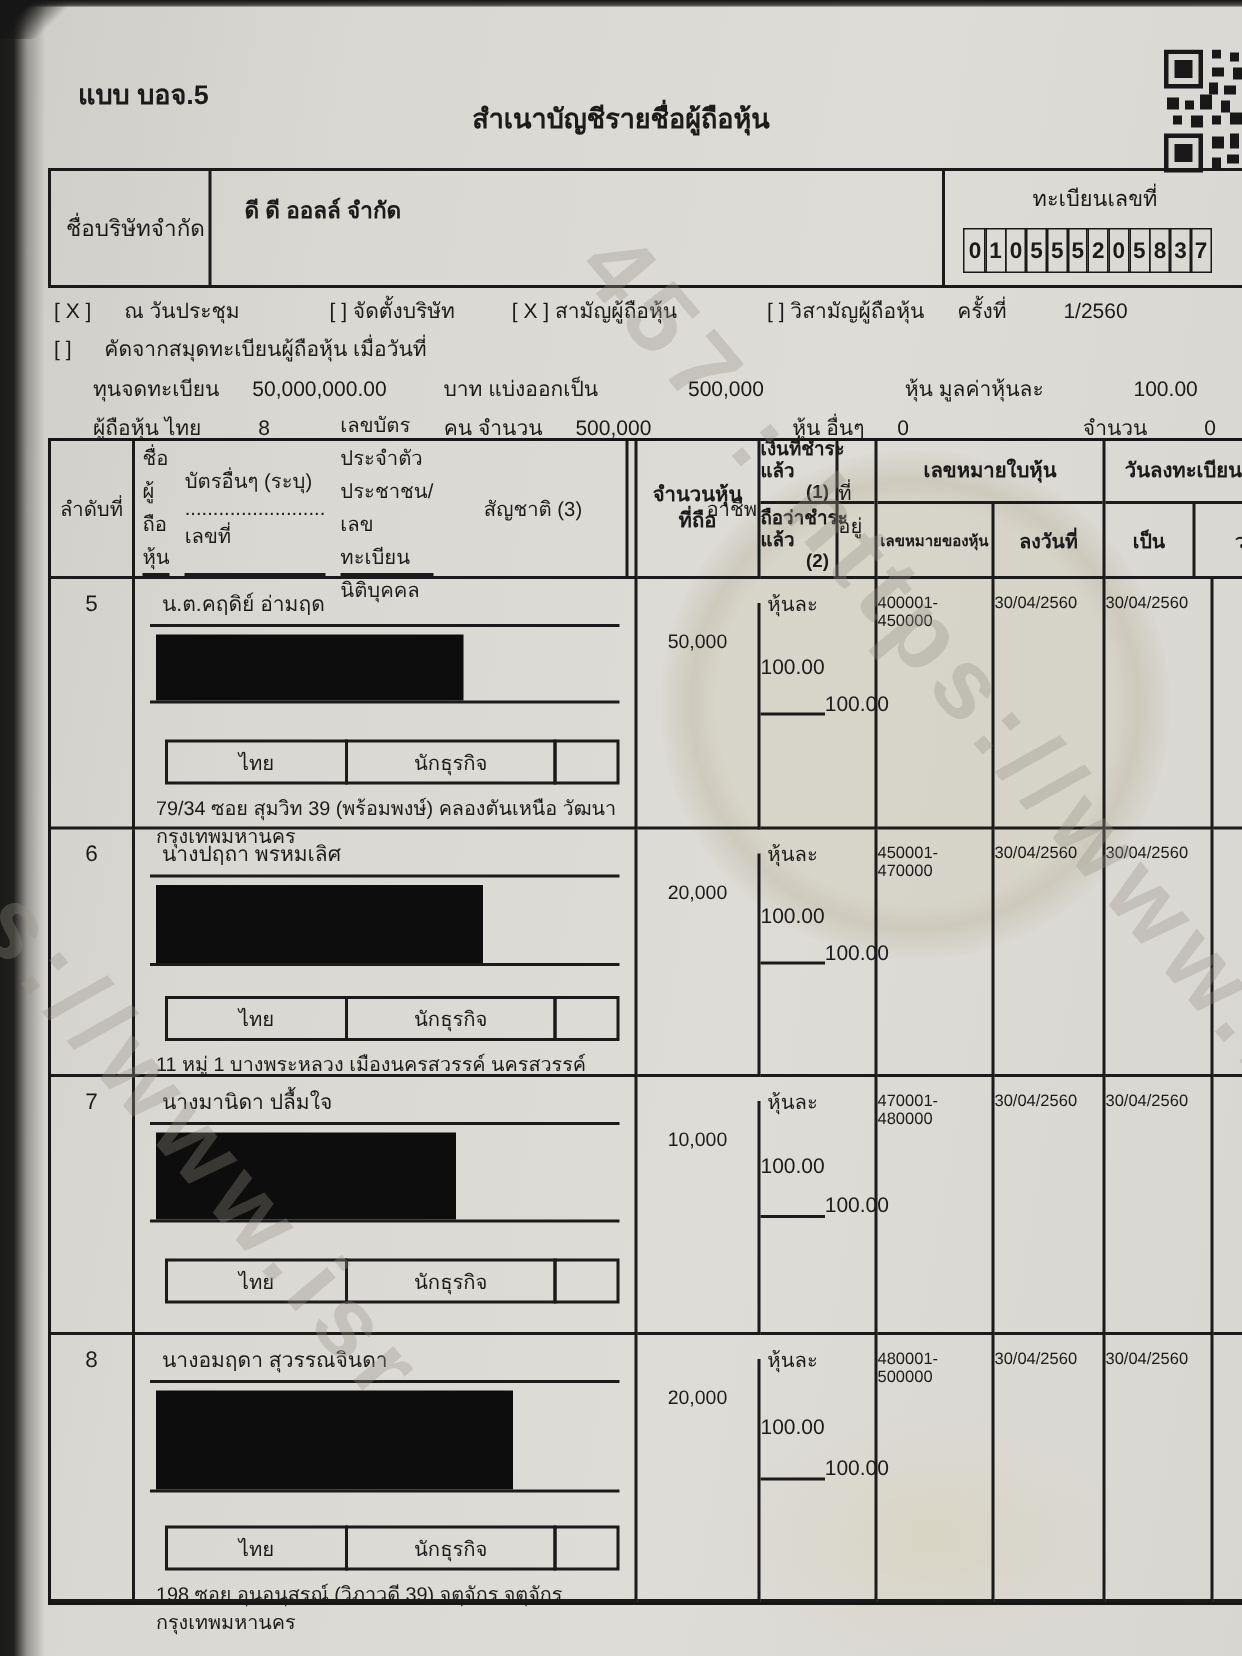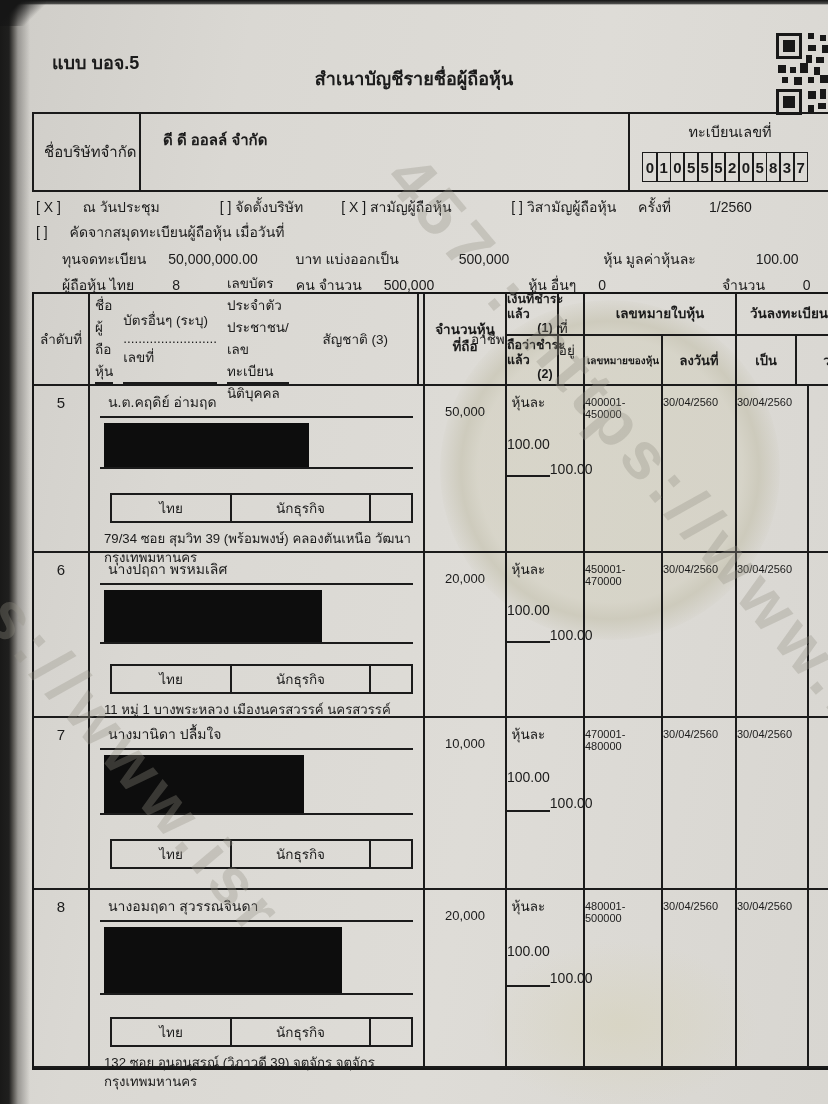--- a/index.html
+++ b/index.html
@@ -83,21 +83,21 @@
   .dname .nline{height:32px;line-height:32px;border-bottom:2px solid #1b1b1b;margin:0 4px;padding-left:8px;font-size:14px;}
   .dname .idrow{border-bottom:2px solid #1b1b1b;margin:0 4px;padding:5px 0 0 4px;}
   .redact{width:205px;height:44px;background:#0d0d0d;}
   .tallbox .redact{height:66px;width:238px;}
   .natrow{display:flex;margin:24px 4px 0 14px;height:30px;}
   .natrow div{border:2px solid #1b1b1b;display:flex;align-items:center;justify-content:center;font-size:13.5px;}
   .natrow .na{width:128px;}
   .natrow .oc{width:148px;margin-left:-2px;}
   .natrow .st{width:46px;margin-left:-2px;}
   .addr{padding:6px 2px 0 8px;font-size:13.2px;line-height:1.45;white-space:normal;}
-  .dshares{text-align:center;padding-top:18px;font-size:13px;}
+  .dshares{text-align:center;padding-top:18px;font-size:13px;margin-top:16px;}
   .dpaid{display:flex;flex-direction:row;}
   .dpaid .p1{height:55%;border-bottom:2px solid #1b1b1b;display:flex;flex-direction:column;align-items:center;}
   .dpaid .p1 .ps{padding-top:5px;font-size:13.5px;}
   .dpaid .p1 .pv{flex:1;display:flex;align-items:center;font-size:14px;}
   .dpaid .p2{flex:1;display:flex;align-items:center;justify-content:center;font-size:14px;}
   .dsm{text-align:left;padding-top:10px;font-size:11px;}
   .clip{white-space:nowrap;overflow:visible;}
 </style>
 </head>
 <body>
@@ -323,21 +323,21 @@
     <div class="c dname tallbox">
       <div class="nline">นางอมฤดา สุวรรณจินดา</div>
       <div class="idrow">
           <div class="redact"></div>
         </div>
       <div class="natrow" style="margin-top:22px;">
         <div class="na">ไทย</div>
         <div class="oc">นักธุรกิจ</div>
         <div class="st"></div>
       </div>
-      <div class="addr">132 ซอย อุนอนุสรณ์ (วิภาวดี 39) จตุจักร จตุจักร กรุงเทพมหานคร</div>
+      <div class="addr">198 ซอย อุนอนุสรณ์ (วิภาวดี 39) จตุจักร จตุจักร กรุงเทพมหานคร</div>
     </div>
     <div class="c dshares">20,000</div>
     <div class="c dpaid">
       <div class="p1">
         <span class="ps">หุ้นละ</span>
         <span class="pv">100.00</span>
       </div>
       <div class="p2">100.00</div>
     </div>
     <div class="c dsm">480001-500000</div>

